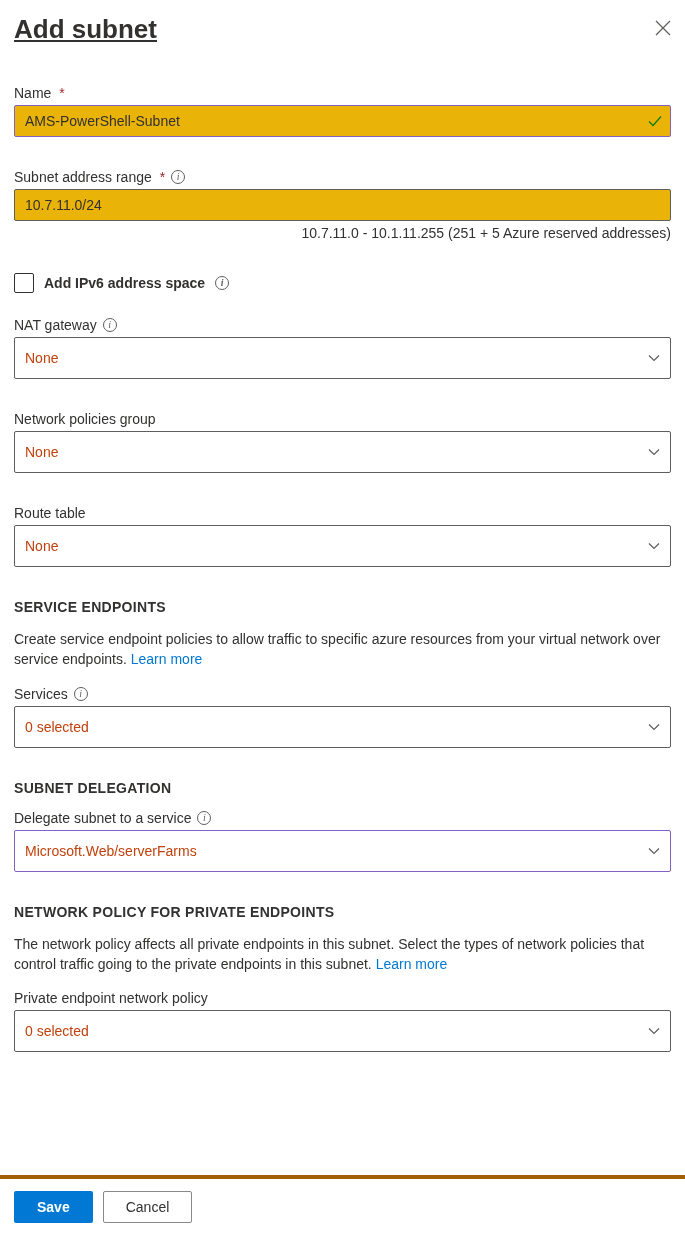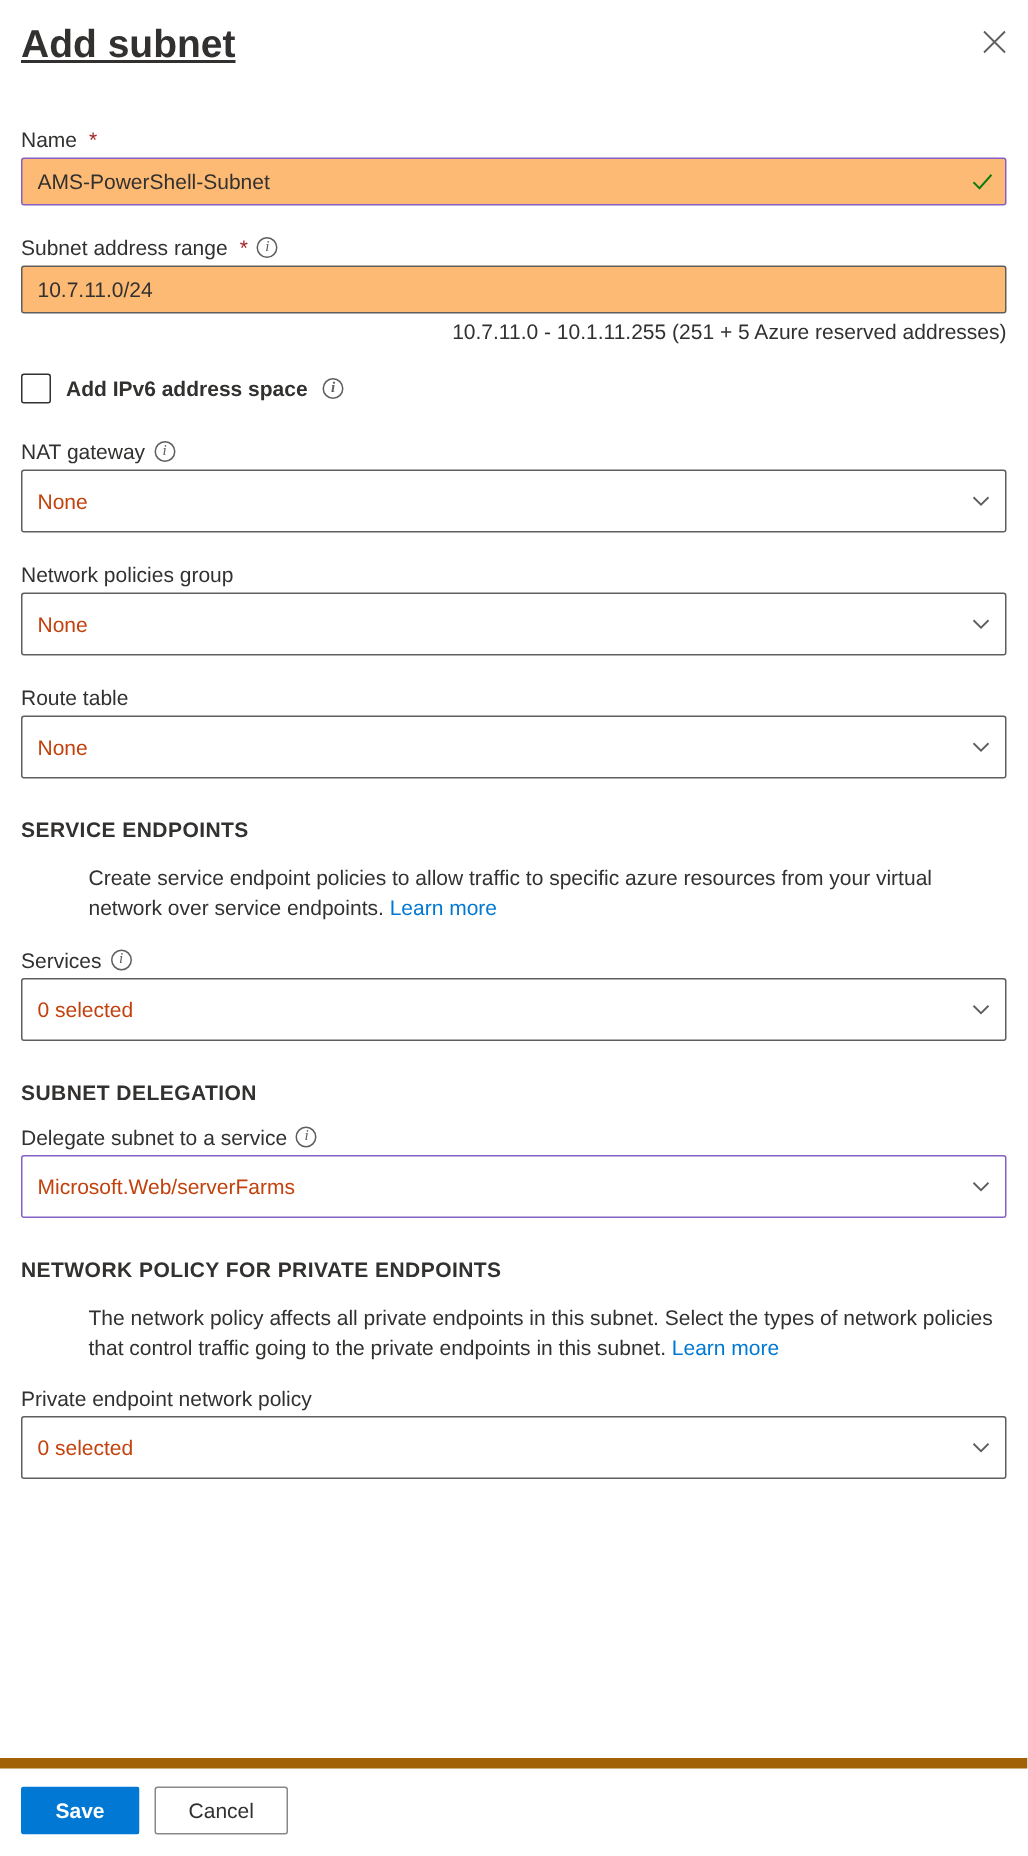--- a/index.html
+++ b/index.html
@@ -9,53 +9,53 @@
     color: #323130;
     background: #fff;
     width: 685px;
     height: 1237px;
     position: relative;
   }
   .panel { padding: 14px 14px 0 14px; }
   .header { display: flex; align-items: center; justify-content: space-between; margin-bottom: 40px; }
   .title { font-size: 26px; font-weight: 600; color: #323130; text-decoration: underline; }
   .close { width: 16px; height: 16px; cursor: pointer; color: #605e5c; }
-  .field { margin-bottom: 20px; }
+  .field { margin-bottom: 32px; }
   .label-row { display: flex; align-items: center; gap: 6px; margin-bottom: 4px; }
   .label { font-size: 14px; color: #323130; }
   .req { color: #a4262c; margin-left: 2px; }
   .info { width: 14px; height: 14px; color: #605e5c; border: 1px solid #605e5c; border-radius: 50%; display: inline-flex; align-items: center; justify-content: center; font-size: 10px; line-height: 1; font-style: italic; font-family: Georgia, serif; cursor: default; }
   .input-wrap { position: relative; }
   .text-input {
     width: 100%; height: 32px; padding: 0 30px 0 10px;
     border: 1px solid #605e5c; border-radius: 2px;
-    font-size: 14px; color: #323130; background: #fdba74;
+    font-size: 14px; color: #323130; background: #eab308;
   }
   .text-input.accent { border-color: #8661c5; }
   .check-icon { position: absolute; right: 8px; top: 50%; transform: translateY(-50%); color: #107c10; }
   .hint { text-align: right; font-size: 14px; color: #323130; margin-top: 4px; }
   .check-row { display: flex; align-items: center; gap: 10px; margin-bottom: 24px; margin-top: 8px; font-weight: bold;}
   .checkbox {
     width: 20px; height: 20px; border: 1px solid #323130; border-radius: 2px;
     background: #fff; cursor: pointer;
   }
   .select {
     width: 100%; height: 42px; padding: 0 30px 0 10px;
     border: 1px solid #605e5c; border-radius: 2px;
     font-size: 14px; color: #c2410c; background: #fff;
     display: flex; align-items: center; position: relative; cursor: pointer;
   }
   .select.accent { border-color: #8661c5; }
   .chevron { position: absolute; right: 10px; top: 50%; transform: translateY(-50%); color: #605e5c; }
   .section-h { font-size: 14px; font-weight: 600; text-transform: uppercase; letter-spacing: 0.3px; margin-top: 26px; margin-bottom: 14px; }
-  .desc { font-size: 14px; color: #323130; line-height: 1.45; margin-bottom: 16px; margin-left: 45px; }
+  .desc { font-size: 14px; color: #323130; line-height: 1.45; margin-bottom: 16px; }
   .link { color: #0078d4; text-decoration: none; cursor: pointer; }
   .footer {
     position: absolute; bottom: 0; left: 0; right: 0;
-    border-top: 7px solid #a16207; padding: 12px 14px 14px 14px;
+    border-top: 4px solid #a16207; padding: 12px 14px 14px 14px;
     display: flex; gap: 10px;
   }
   .btn { height: 32px; padding: 0 22px; font-size: 14px; border-radius: 2px; cursor: pointer; border: 1px solid transparent; }
   .btn-primary { background: #0078d4; color: #fff; font-weight: 600; }
   .btn-secondary { background: #fff; color: #323130; border-color: #8a8886; }
 </style>
 </head>
 <body>
 
 <div class="panel">

